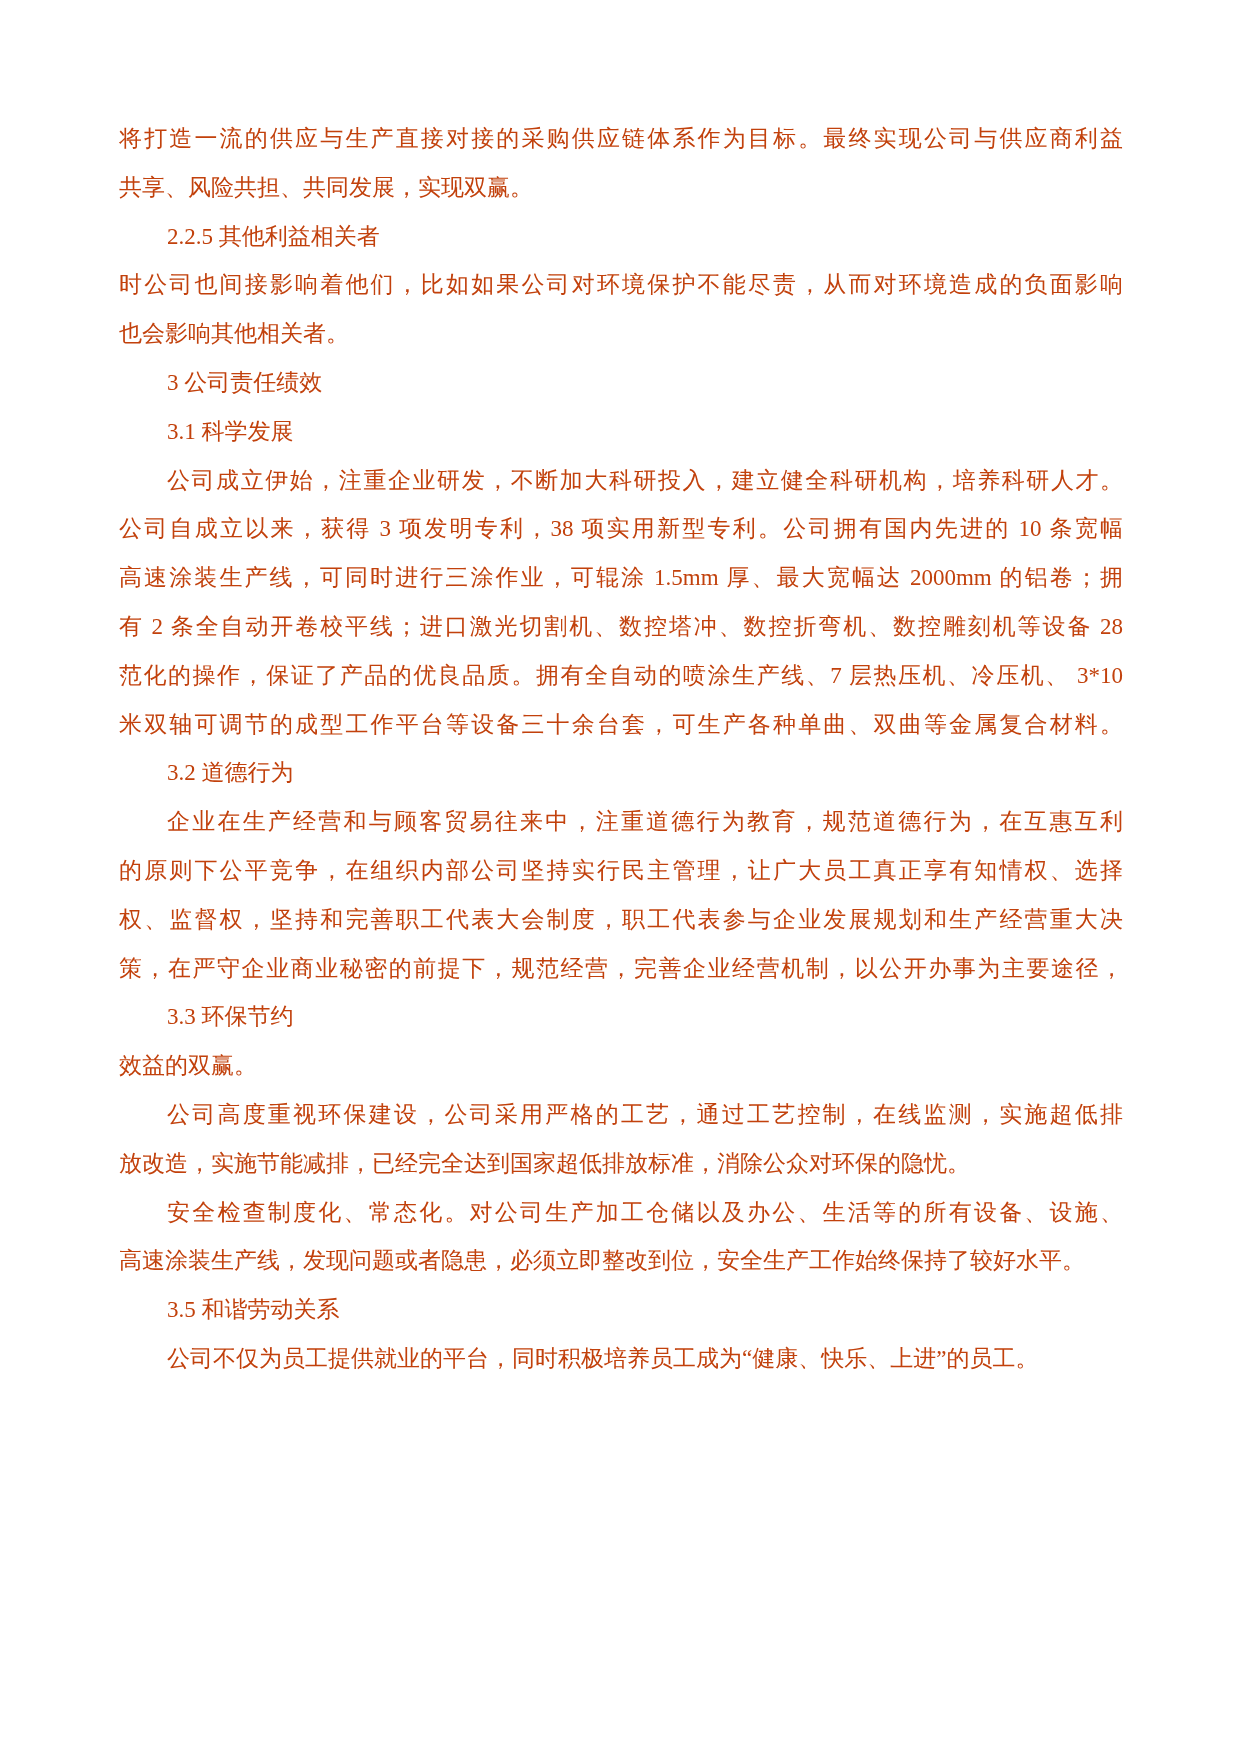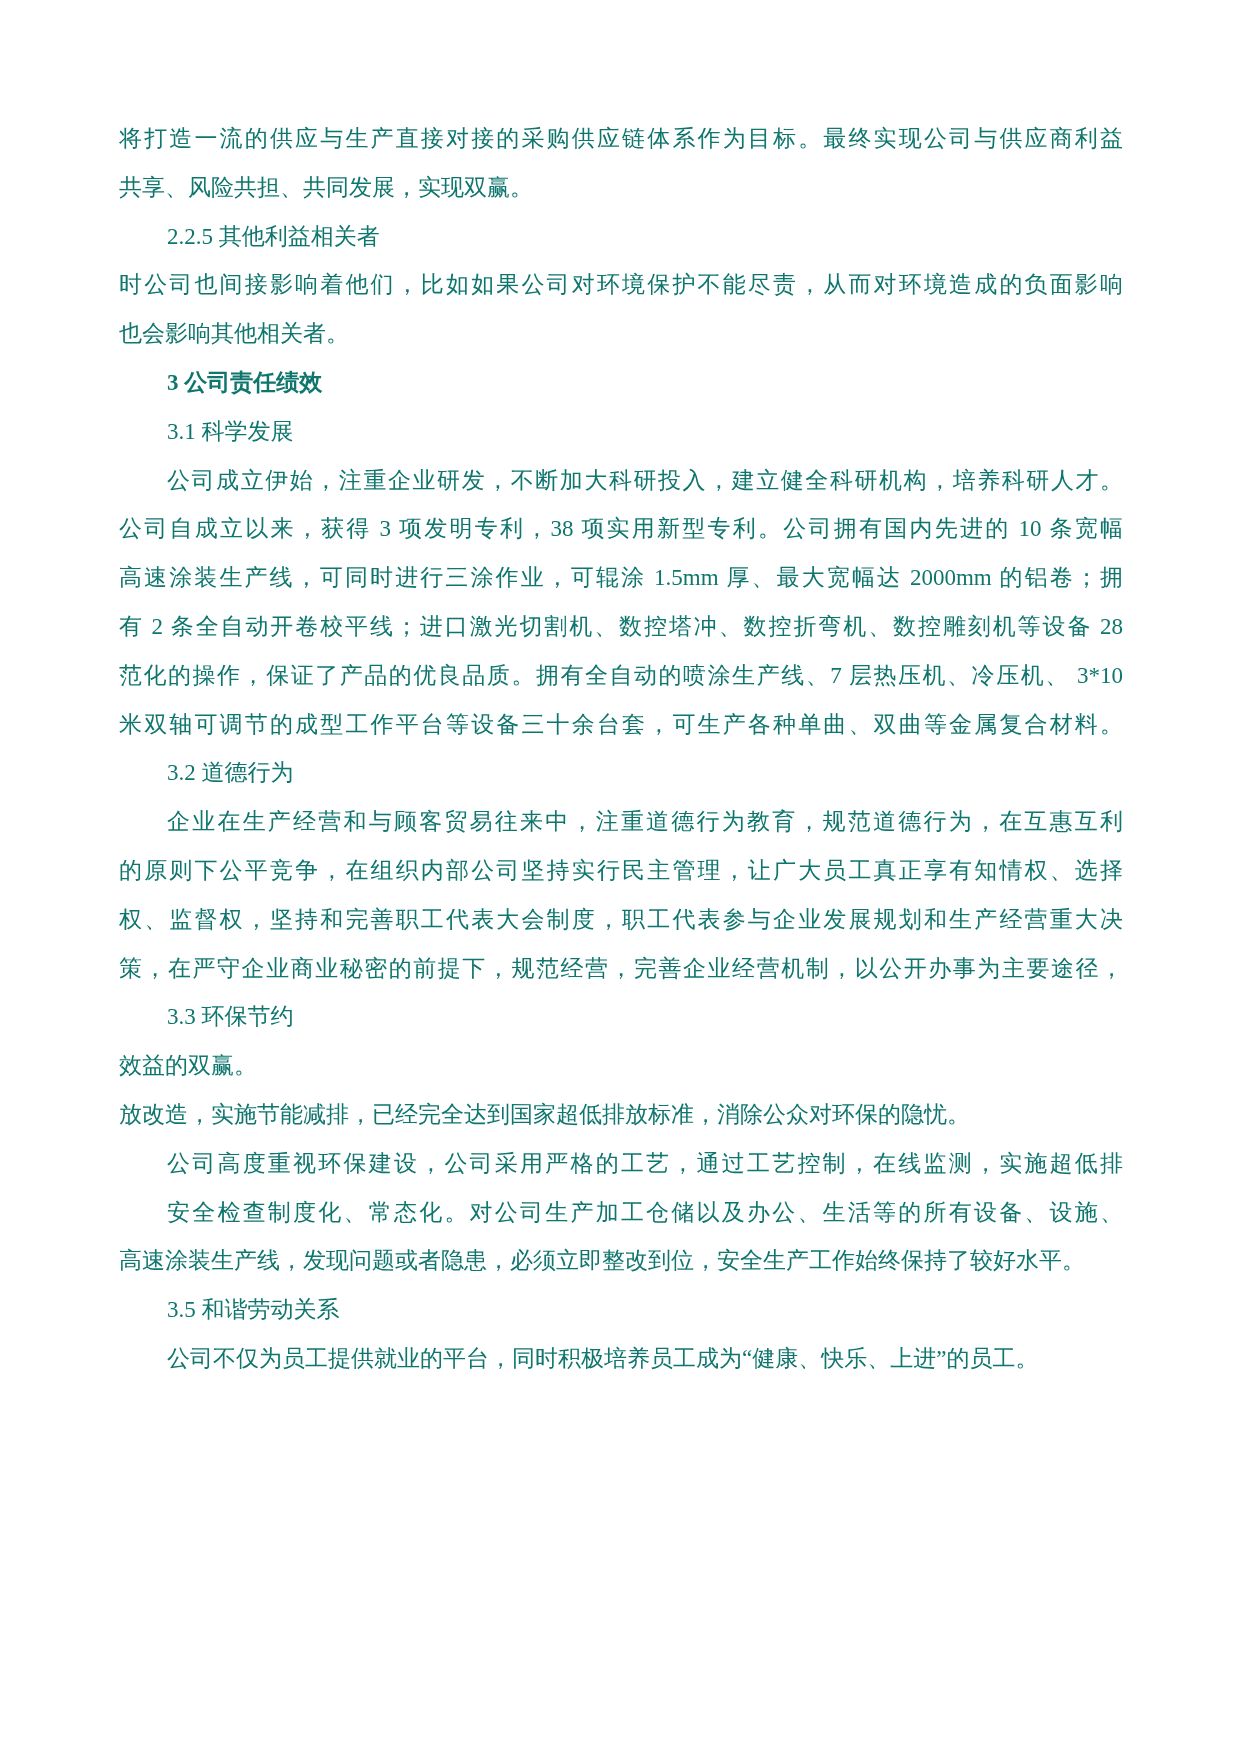--- a/index.html
+++ b/index.html
@@ -26,32 +26,32 @@
     color: #000000;
   }
   .line {
     display: block;
     white-space: normal;
   }
   .line.indent {
     text-indent: 48px;
   }
   .line.bold {
-    font-weight: 700;
+    font-weight: 400;
   }
   .line.fill {
     text-align: justify;
     text-align-last: justify;
   }
 </style>
 </head>
 <body style="background: rgb(255, 255, 255);">
 
 <div class="page">
-  <div class="content" style="color: #0f766e;">
+  <div class="content" style="color: #c2410c;">
 
       <div class="line fill">将打造一流的供应与生产直接对接的采购供应链体系作为目标。最终实现公司与供应商利益</div>
 
       <div class="line">共享、风险共担、共同发展，实现双赢。</div>
 
       <div class="line indent">2.2.5 其他利益相关者</div>
 
 
       <div class="line fill">时公司也间接影响着他们，比如如果公司对环境保护不能尽责，从而对环境造成的负面影响</div>
 
@@ -83,23 +83,23 @@
       <div class="line fill">权、监督权，坚持和完善职工代表大会制度，职工代表参与企业发展规划和生产经营重大决</div>
 
       <div class="line fill">策，在严守企业商业秘密的前提下，规范经营，完善企业经营机制，以公开办事为主要途径，</div>
 
 
       <div class="line indent">3.3 环保节约</div>
 
 
       <div class="line">效益的双赢。</div>
 
+      <div class="line indent fill">公司高度重视环保建设，公司采用严格的工艺，通过工艺控制，在线监测，实施超低排</div>
+
       <div class="line">放改造，实施节能减排，已经完全达到国家超低排放标准，消除公众对环保的隐忧。</div>
-
-      <div class="line indent fill">公司高度重视环保建设，公司采用严格的工艺，通过工艺控制，在线监测，实施超低排</div>
 
 
       <div class="line indent fill">安全检查制度化、常态化。对公司生产加工仓储以及办公、生活等的所有设备、设施、</div>
 
       <div class="line">高速涂装生产线，发现问题或者隐患，必须立即整改到位，安全生产工作始终保持了较好水平。</div>
 
       <div class="line indent">3.5 和谐劳动关系</div>
 
       <div class="line indent">公司不仅为员工提供就业的平台，同时积极培养员工成为“健康、快乐、上进”的员工。</div>
     </div>

